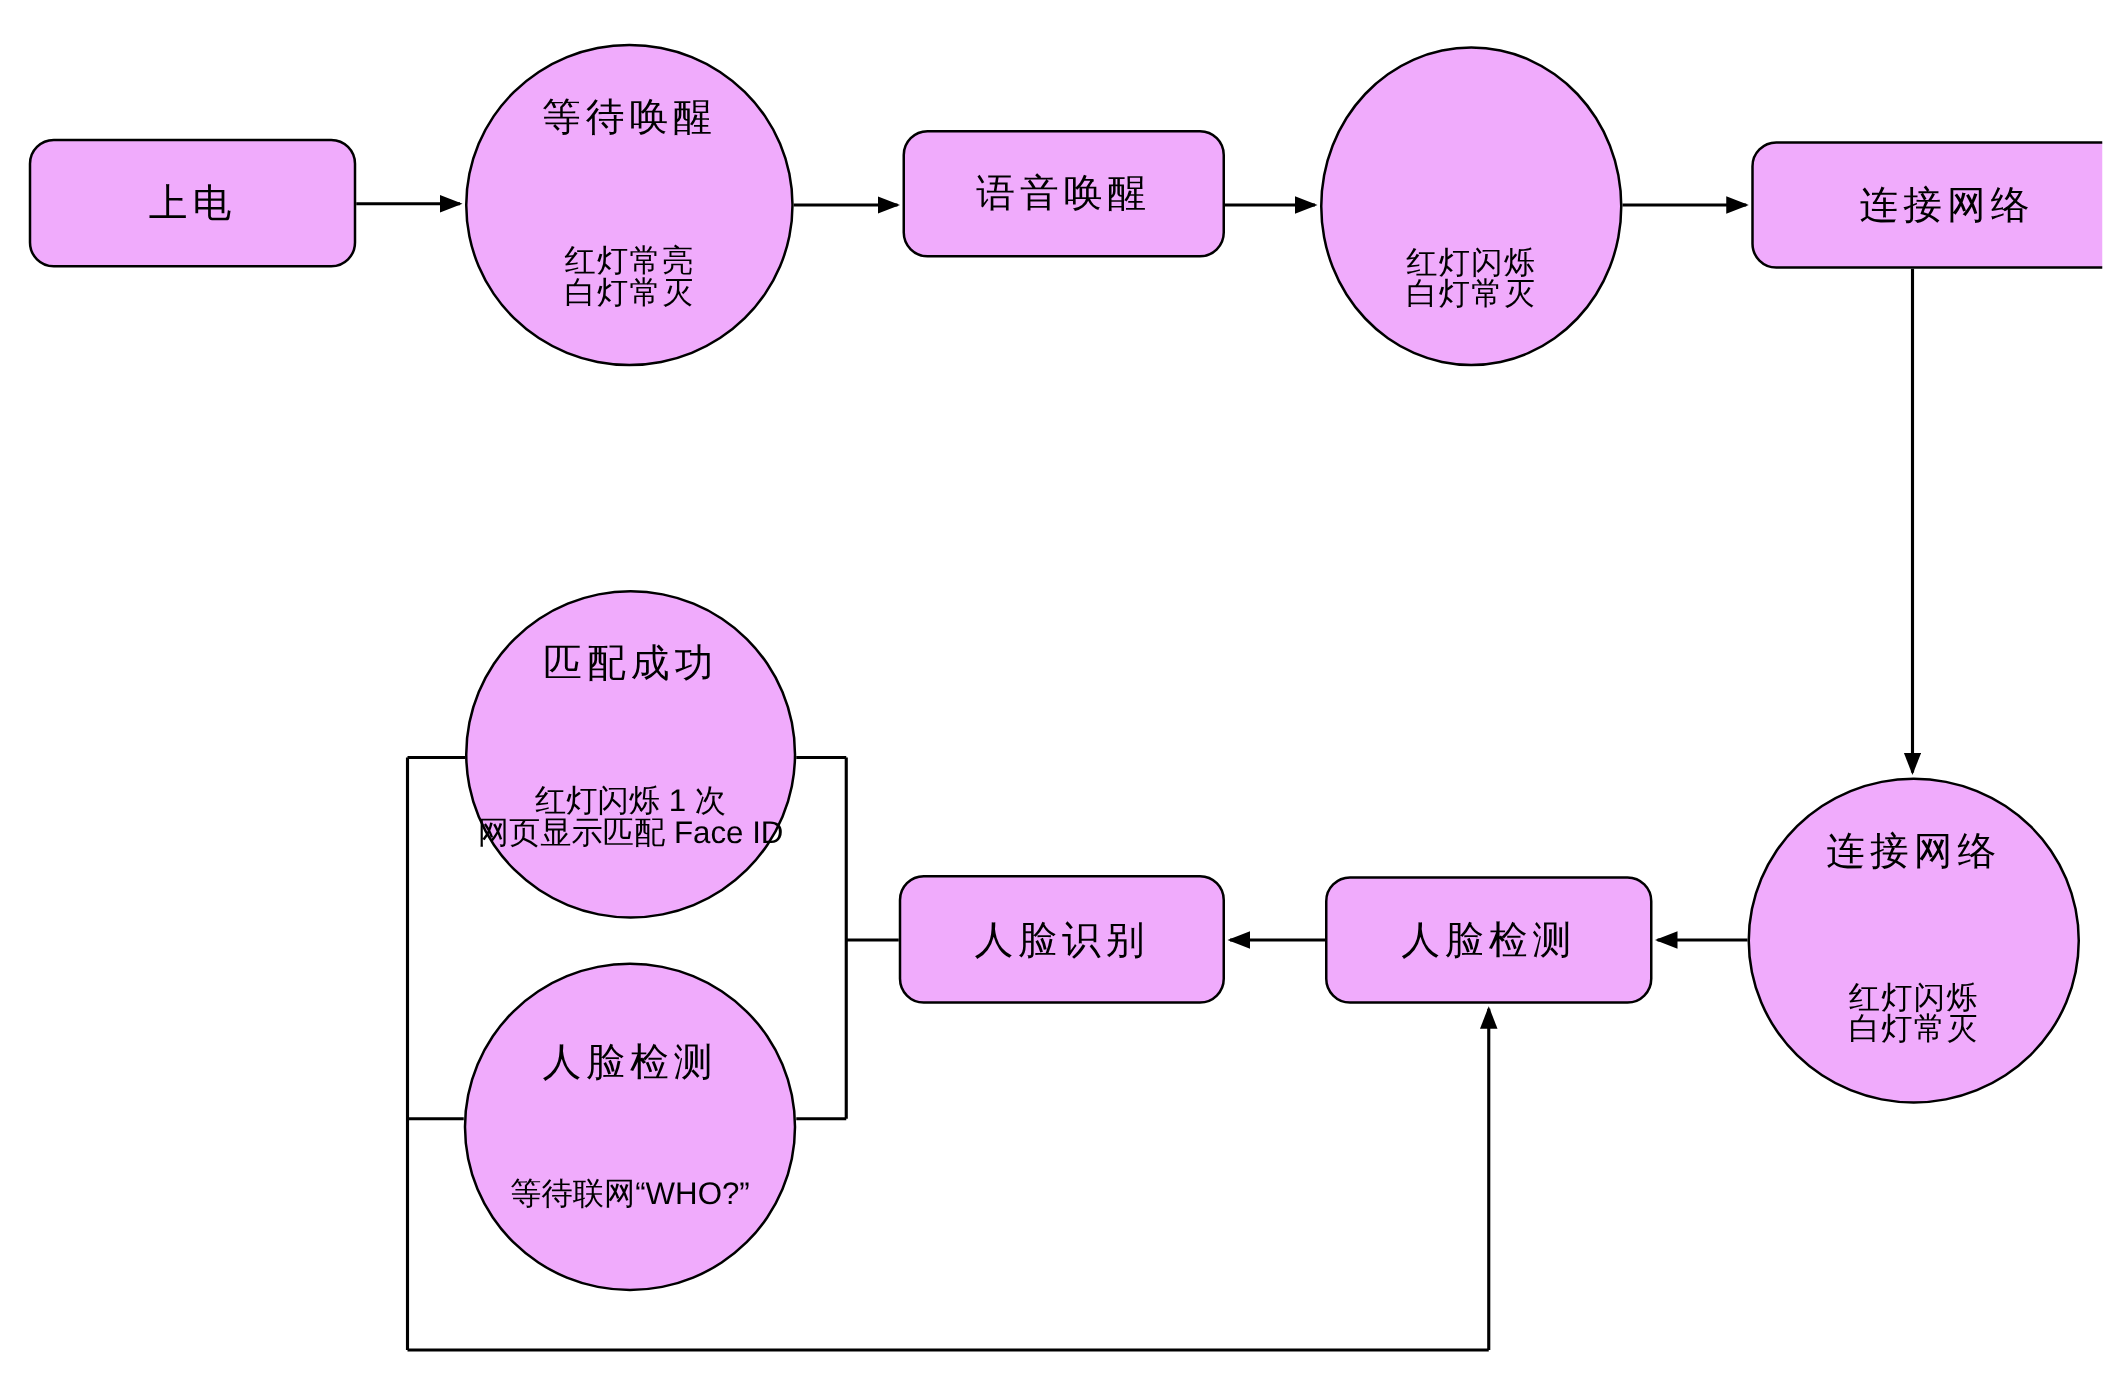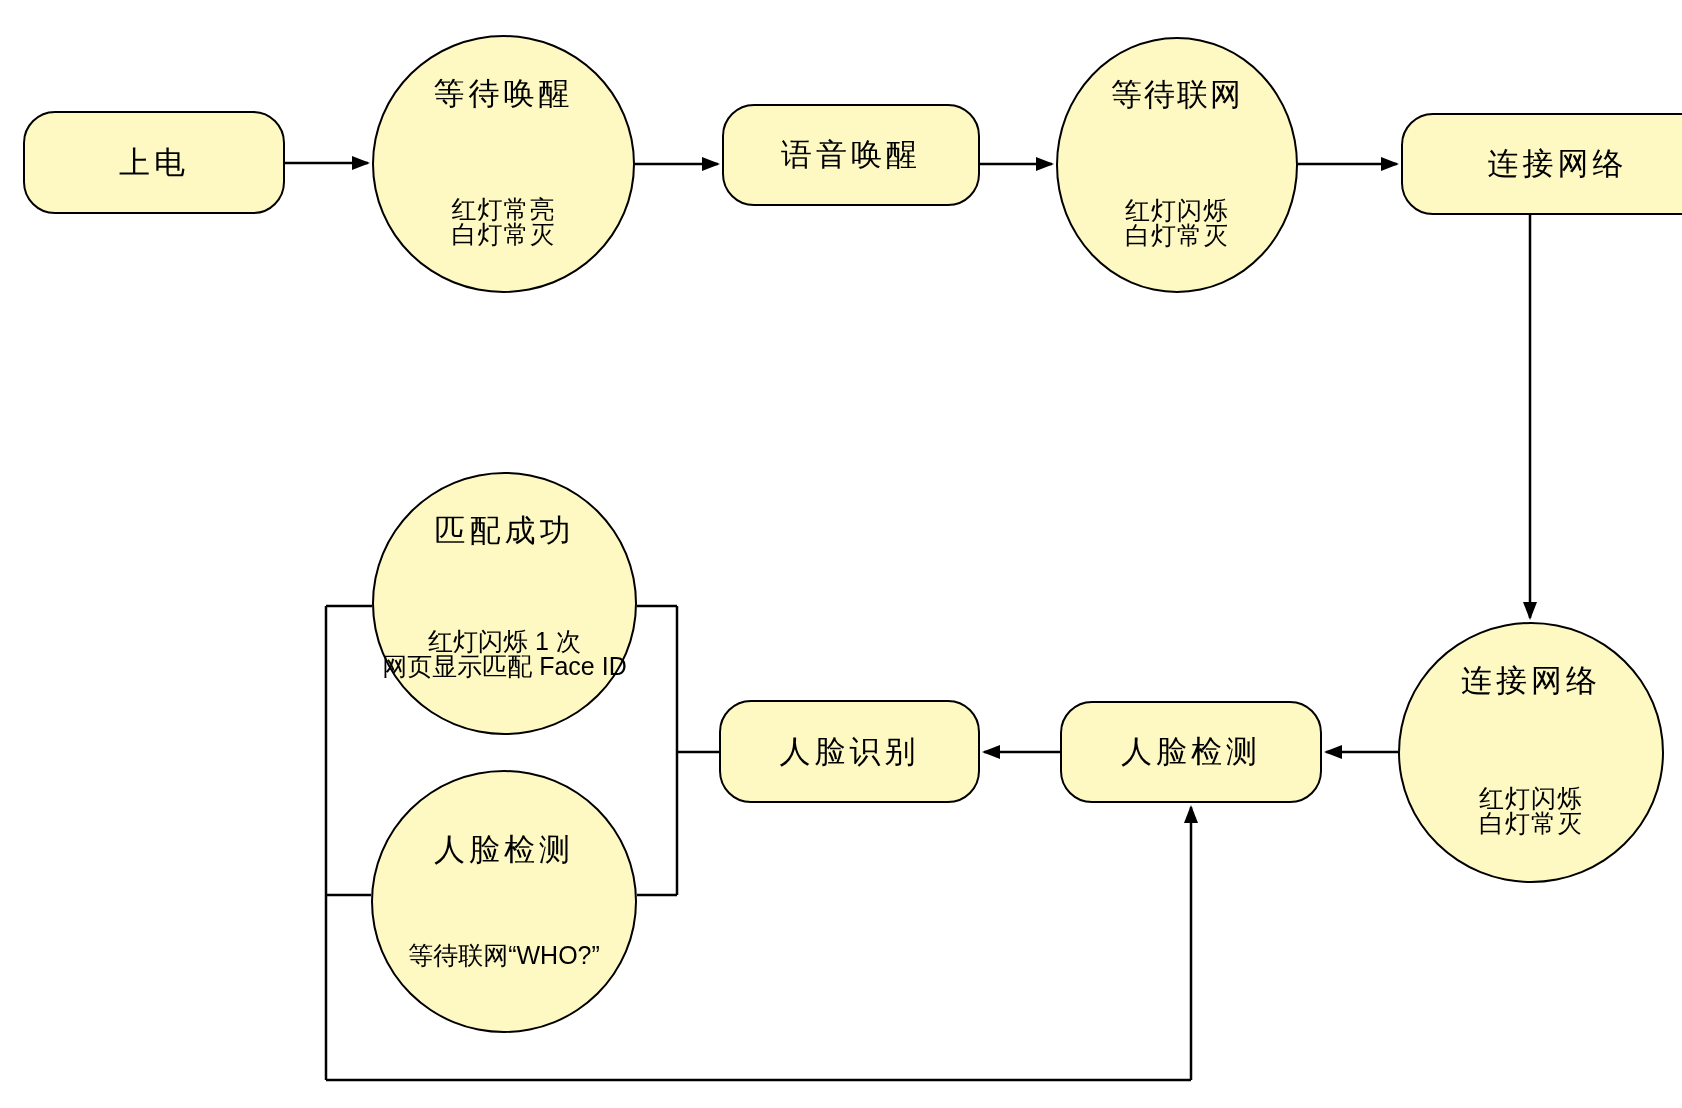--- a/index.html
+++ b/index.html
@@ -21,27 +21,27 @@
     width: 1682px;
     height: 1108px;
   }
   .edge {
     stroke: #000000;
     stroke-width: 2.5;
     fill: none;
   }
   .node {
     position: absolute;
-    background: #fef9c3;
+    background: #f0abfc;
     border: 2.5px solid #000000;
     box-sizing: border-box;
     color: #000000;
   }
   .node-rect {
-    border-radius: 32px;
+    border-radius: 20px;
     display: flex;
     align-items: center;
     justify-content: center;
   }
   .node-ellipse {
     border-radius: 50%;
   }
   .node-label {
     font-size: 31px;
     letter-spacing: 4px;
@@ -109,21 +109,20 @@
       <div>红灯常亮</div>
       <div>白灯常灭</div>
     </div>
   </div>
 
   <div class="node node-rect" style="left:722px; top:104px; width:258px; height:102px;">
     <span class="node-label">语音唤醒</span>
   </div>
 
   <div class="node node-ellipse" style="left:1056px; top:37px; width:242px; height:256px;">
-    <div class="c-title" style="letter-spacing:2px;">等待联网</div>
     <div class="c-sub">
       <div>红灯闪烁</div>
       <div>白灯常灭</div>
     </div>
   </div>
 
   <div class="node node-rect" style="left:1401px; top:113px; width:313px; height:102px;">
     <span class="node-label">连接网络</span>
   </div>
 

